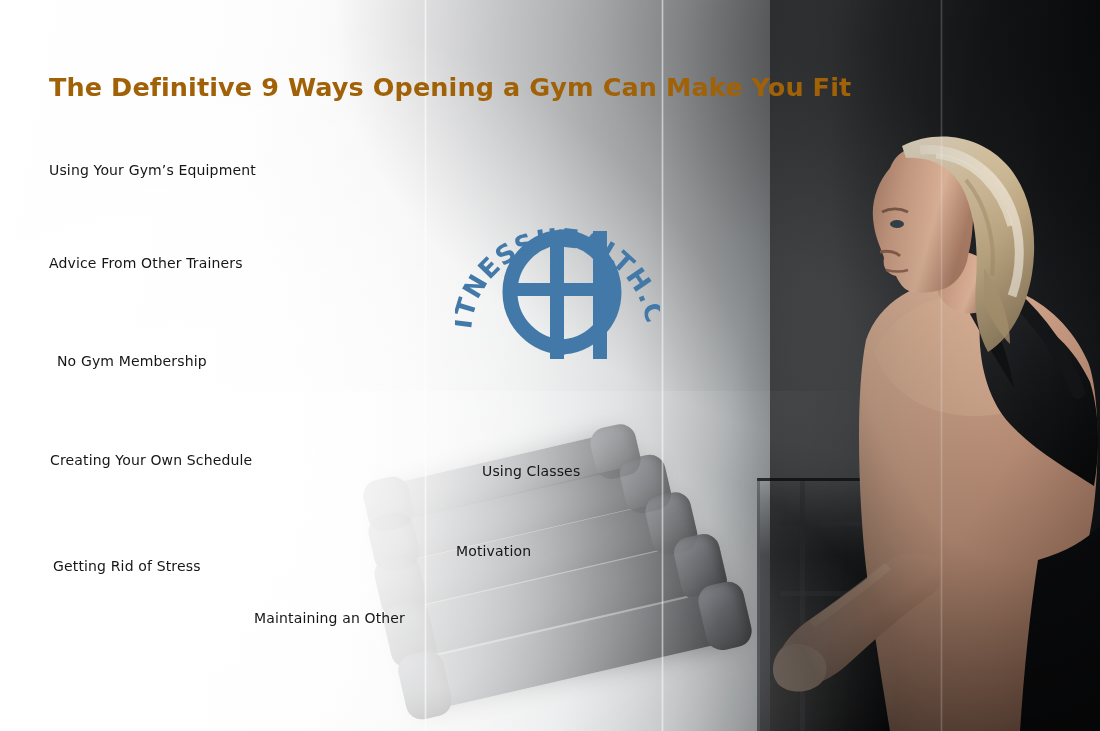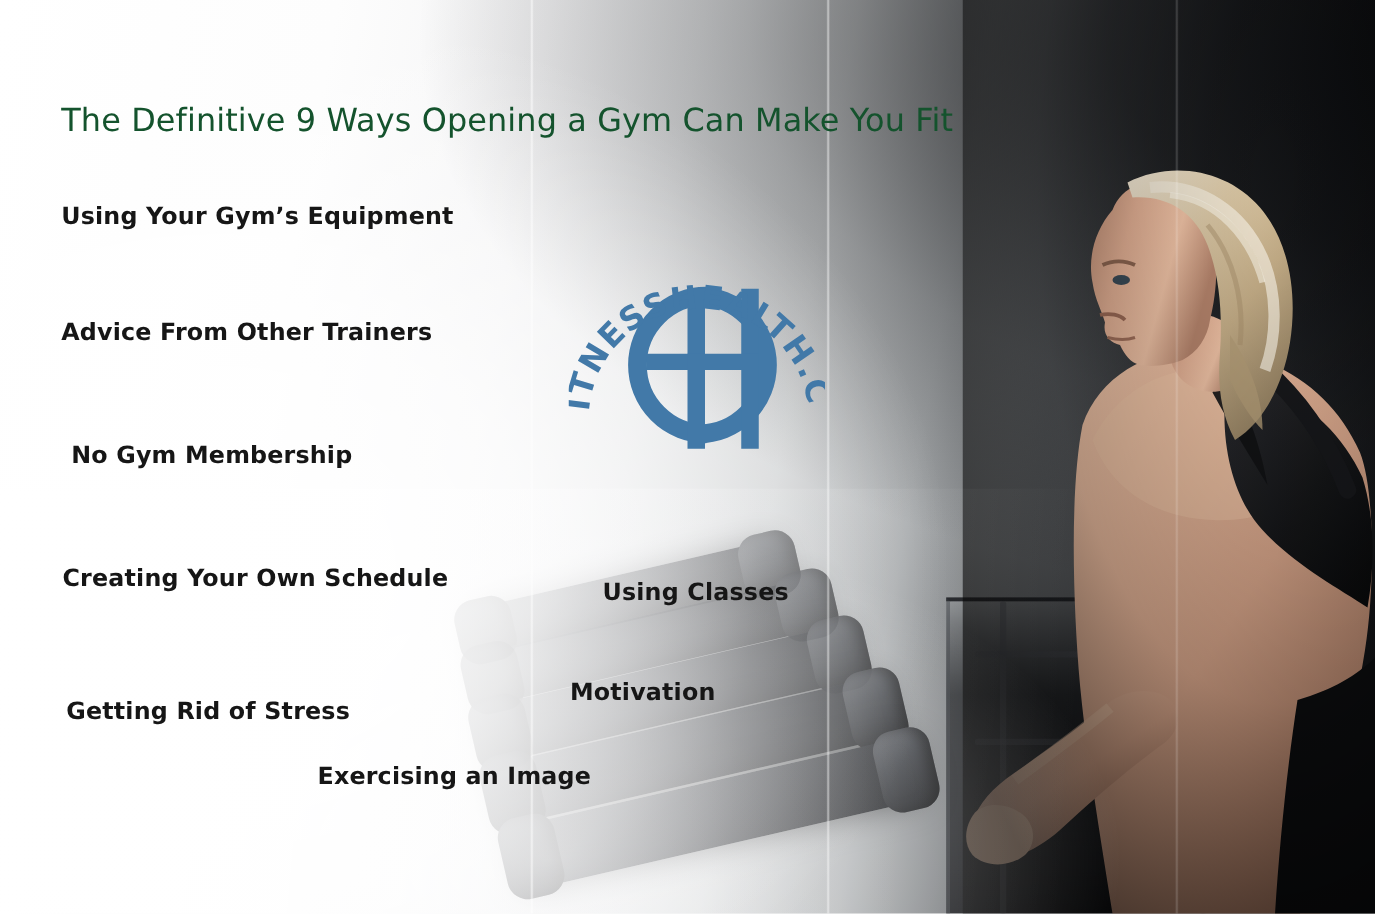--- a/index.html
+++ b/index.html
@@ -156,30 +156,29 @@
     height: 195px;
     pointer-events: none;
   }
 
   
   .headline {
     position: absolute;
     left: 49px;
     top: 72px;
     font-size: 25.5px;
+    font-weight: 700;
+    letter-spacing: .1px;
+    color: #a16207;
+    white-space: nowrap;
+  }
+  .item {
+    position: absolute;
+    font-size: 14px;
     font-weight: 400;
-    letter-spacing: .1px;
-    color: #14532d;
-    white-space: nowrap;
-    margin-top: 10px;
-  }
-  .item {
-    position: absolute;
-    font-size: 19px;
-    font-weight: 700;
     letter-spacing: .15px;
     color: #161616;
     white-space: nowrap;
   }
 </style>
 </head>
 <body>
 
 <div id="poster">
 
@@ -328,15 +327,15 @@
 
   <div class="headline">The Definitive 9 Ways Opening a Gym Can Make You Fit</div>
 
   <div class="item" style="left:49px;  top:162px;">Using Your Gym’s Equipment</div>
   <div class="item" style="left:49px;  top:255px;">Advice From Other Trainers</div>
   <div class="item" style="left:50px;  top:452px;">Creating Your Own Schedule</div>
   <div class="item" style="left:57px;  top:353px;">No Gym Membership</div>
   <div class="item" style="left:482px; top:463px;">Using Classes</div>
   <div class="item" style="left:432px; top:543px;margin-left:24px;">Motivation</div>
   <div class="item" style="left:53px;  top:558px;">Getting Rid of Stress</div>
-  <div class="item" style="left:254px; top:610px;">Exercising an Image</div>
+  <div class="item" style="left:254px; top:610px;">Maintaining an Other</div>
 
 </div>
 
 </body></html>

